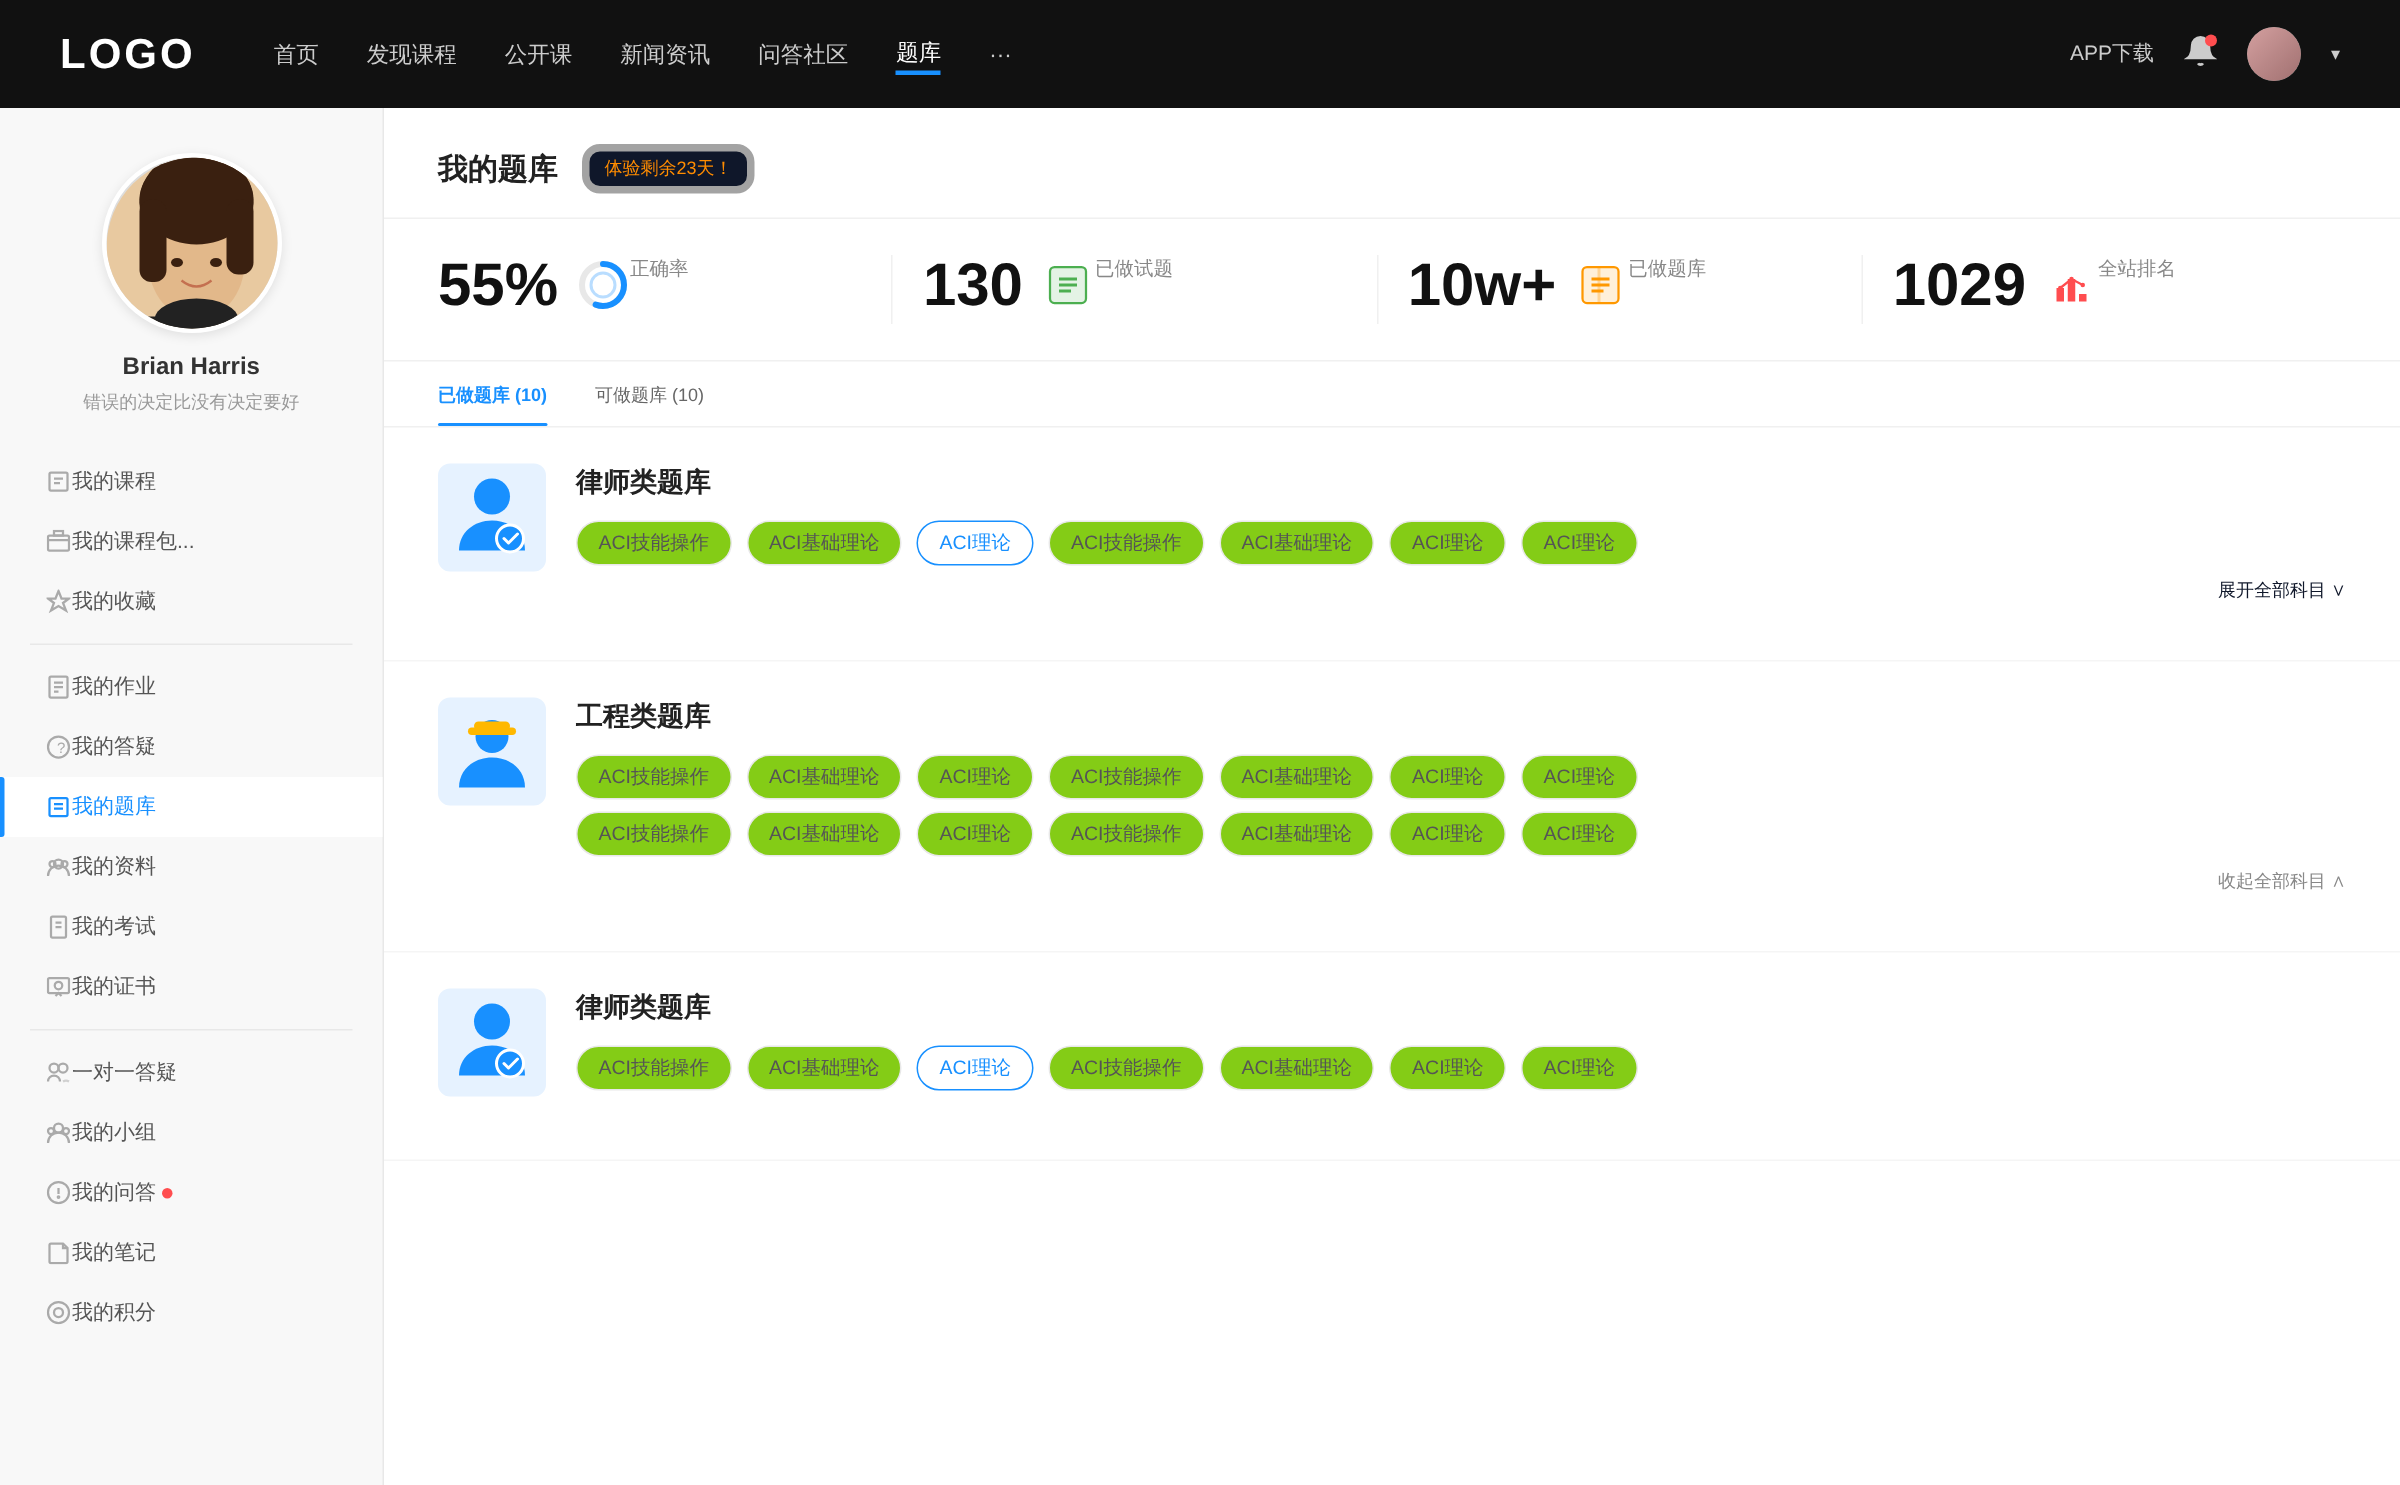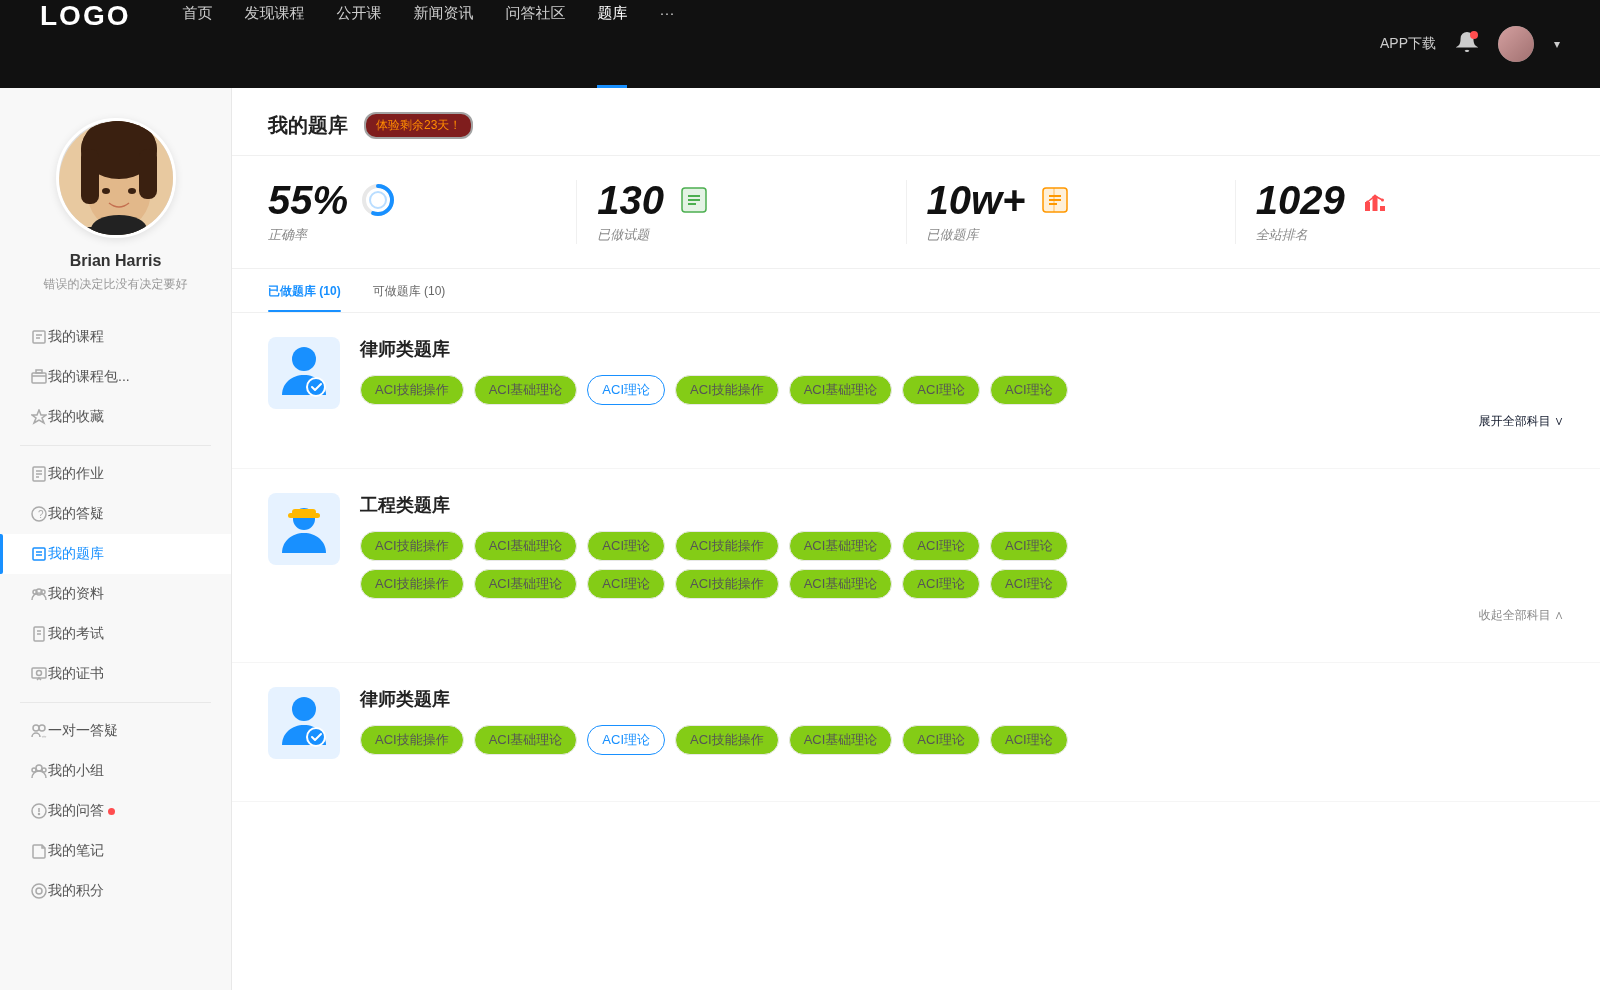--- a/index.html
+++ b/index.html
@@ -1,59 +1,59 @@
 <!DOCTYPE html>
 <html><head>
   <meta charset="utf-8">
   <style>
     * { box-sizing: border-box; margin: 0; padding: 0; }
     body { font-family: -apple-system, BlinkMacSystemFont, "PingFang SC", "Microsoft YaHei", sans-serif; background: #f0f0f0; min-height: 990px; }
 
     
-    .nav { background: #111; height: 88px; display: flex; padding: 0 40px; gap: 32px; position: relative; }
+    .nav { background: #111; height: 72px; display: flex; align-items: center; padding: 0 40px; gap: 32px; position: relative; }
     .nav-logo { color: #fff; font-size: 28px; font-weight: 900; letter-spacing: 2px; margin-right: 20px; }
     .nav-item { color: #ccc; font-size: 15px; cursor: pointer; padding: 4px 0; }
     .nav-item.active { color: #fff; border-bottom: 3px solid #1890ff; padding-bottom: 2px; }
     .nav-right { margin-left: auto; display: flex; align-items: center; gap: 20px; }
     .nav-app { color: #ccc; font-size: 14px; cursor: pointer; }
     .nav-bell { position: relative; cursor: pointer; }
     .nav-bell svg { width: 22px; height: 22px; fill: #ccc; }
     .nav-bell-dot { position: absolute; top: 0; right: 0; width: 8px; height: 8px; background: #ff4d4f; border-radius: 50%; }
     .nav-avatar { width: 36px; height: 36px; border-radius: 50%; background: #888; overflow: hidden; cursor: pointer; display: flex; align-items: center; justify-content: center; }
     .nav-avatar-img { width: 36px; height: 36px; border-radius: 50%; background: linear-gradient(135deg, #d4a0a0, #a07070); }
     .nav-dropdown { color: #ccc; font-size: 12px; cursor: pointer; }
 
     
     .main-layout { display: flex; min-height: 918px; }
 
     
-    .sidebar { width: 232px; background: #f8f8f8; border-right: 1px solid #e8e8e8; padding: 30px 0 20px; display: flex; flex-direction: column; align-items: center; min-height: 918px; flex-shrink: 0; }
+    .sidebar { width: 256px; background: #f8f8f8; border-right: 1px solid #e8e8e8; padding: 30px 0 20px; display: flex; flex-direction: column; align-items: center; min-height: 918px; flex-shrink: 0; }
     .avatar-wrap { width: 120px; height: 120px; border-radius: 50%; overflow: hidden; background: #ddd; margin-bottom: 14px; border: 3px solid #fff; box-shadow: 0 2px 8px rgba(0,0,0,0.1); }
     .user-name { font-size: 16px; font-weight: 600; color: #333; margin-bottom: 6px; }
     .user-motto { font-size: 12px; color: #999; margin-bottom: 24px; }
     .sidebar-menu { width: 100%; }
     .sidebar-item { display: flex; align-items: center; gap: 0; padding: 11px 30px; cursor: pointer; font-size: 14px; color: #555; position: relative; }
     .sidebar-item.active { color: #1890ff; background: #fff; }
     .sidebar-item.active::before { content: ''; position: absolute; left: 0; top: 0; bottom: 0; width: 3px; background: #1890ff; border-radius: 0 2px 2px 0; }
     .sidebar-icon { width: 18px; height: 18px; color: #aaa; flex-shrink: 0; display: flex; align-items: center; justify-content: center; }
     .sidebar-item.active .sidebar-icon { color: #1890ff; }
     .sidebar-divider { height: 1px; background: #e8e8e8; margin: 8px 20px; }
     .red-dot { width: 7px; height: 7px; background: #ff4d4f; border-radius: 50%; display: inline-block; margin-left: 4px; }
 
     
     .content { flex: 1; background: #fff; padding: 0 0 40px; min-height: 918px; }
 
     
     .page-header { padding: 24px 36px 16px; display: flex; align-items: center; gap: 16px; border-bottom: 1px solid #f0f0f0; }
     .page-title { font-size: 20px; font-weight: 700; color: #222; }
-    .trial-badge { background: #7f1d1d; color: #ff8c00; font-size: 12px; padding: 3px 10px; border-radius: 12px; border: 2px solid #a3a3a3; }
+    .trial-badge { background: #0f172a; color: #ff8c00; font-size: 12px; padding: 3px 10px; border-radius: 12px; border: 5px solid #a3a3a3; }
 
     
     .stats-row { display: flex; padding: 24px 36px; gap: 0; border-bottom: 1px solid #f0f0f0; }
-    .stat-item { flex: 1; display: flex; flex-direction: column; align-items: flex-start; padding-right: 20px; border-right: 1px solid #f0f0f0; margin-right: 20px; font-style: italic; }
+    .stat-item { flex: 1; display: flex; flex-direction: row; align-items: flex-start; padding-right: 20px; border-right: 1px solid #f0f0f0; margin-right: 20px; }
     .stat-item:last-child { border-right: none; margin-right: 0; }
     .stat-top { display: flex; align-items: center; gap: 12px; margin-bottom: 6px; }
     .stat-value { font-size: 40px; font-weight: 700; color: #111; line-height: 1; }
     .stat-icon { width: 36px; height: 36px; display: flex; align-items: center; justify-content: center; }
     .stat-label { font-size: 13px; color: #888; }
 
     
     .tabs { display: flex; padding: 0 36px; gap: 32px; border-bottom: 1px solid #f0f0f0; margin-bottom: 0; }
     .tab-item { font-size: 12px; color: #666; padding: 14px 0 12px; cursor: pointer; position: relative; }
     .tab-item.active { color: #1890ff; font-weight: 600; }

